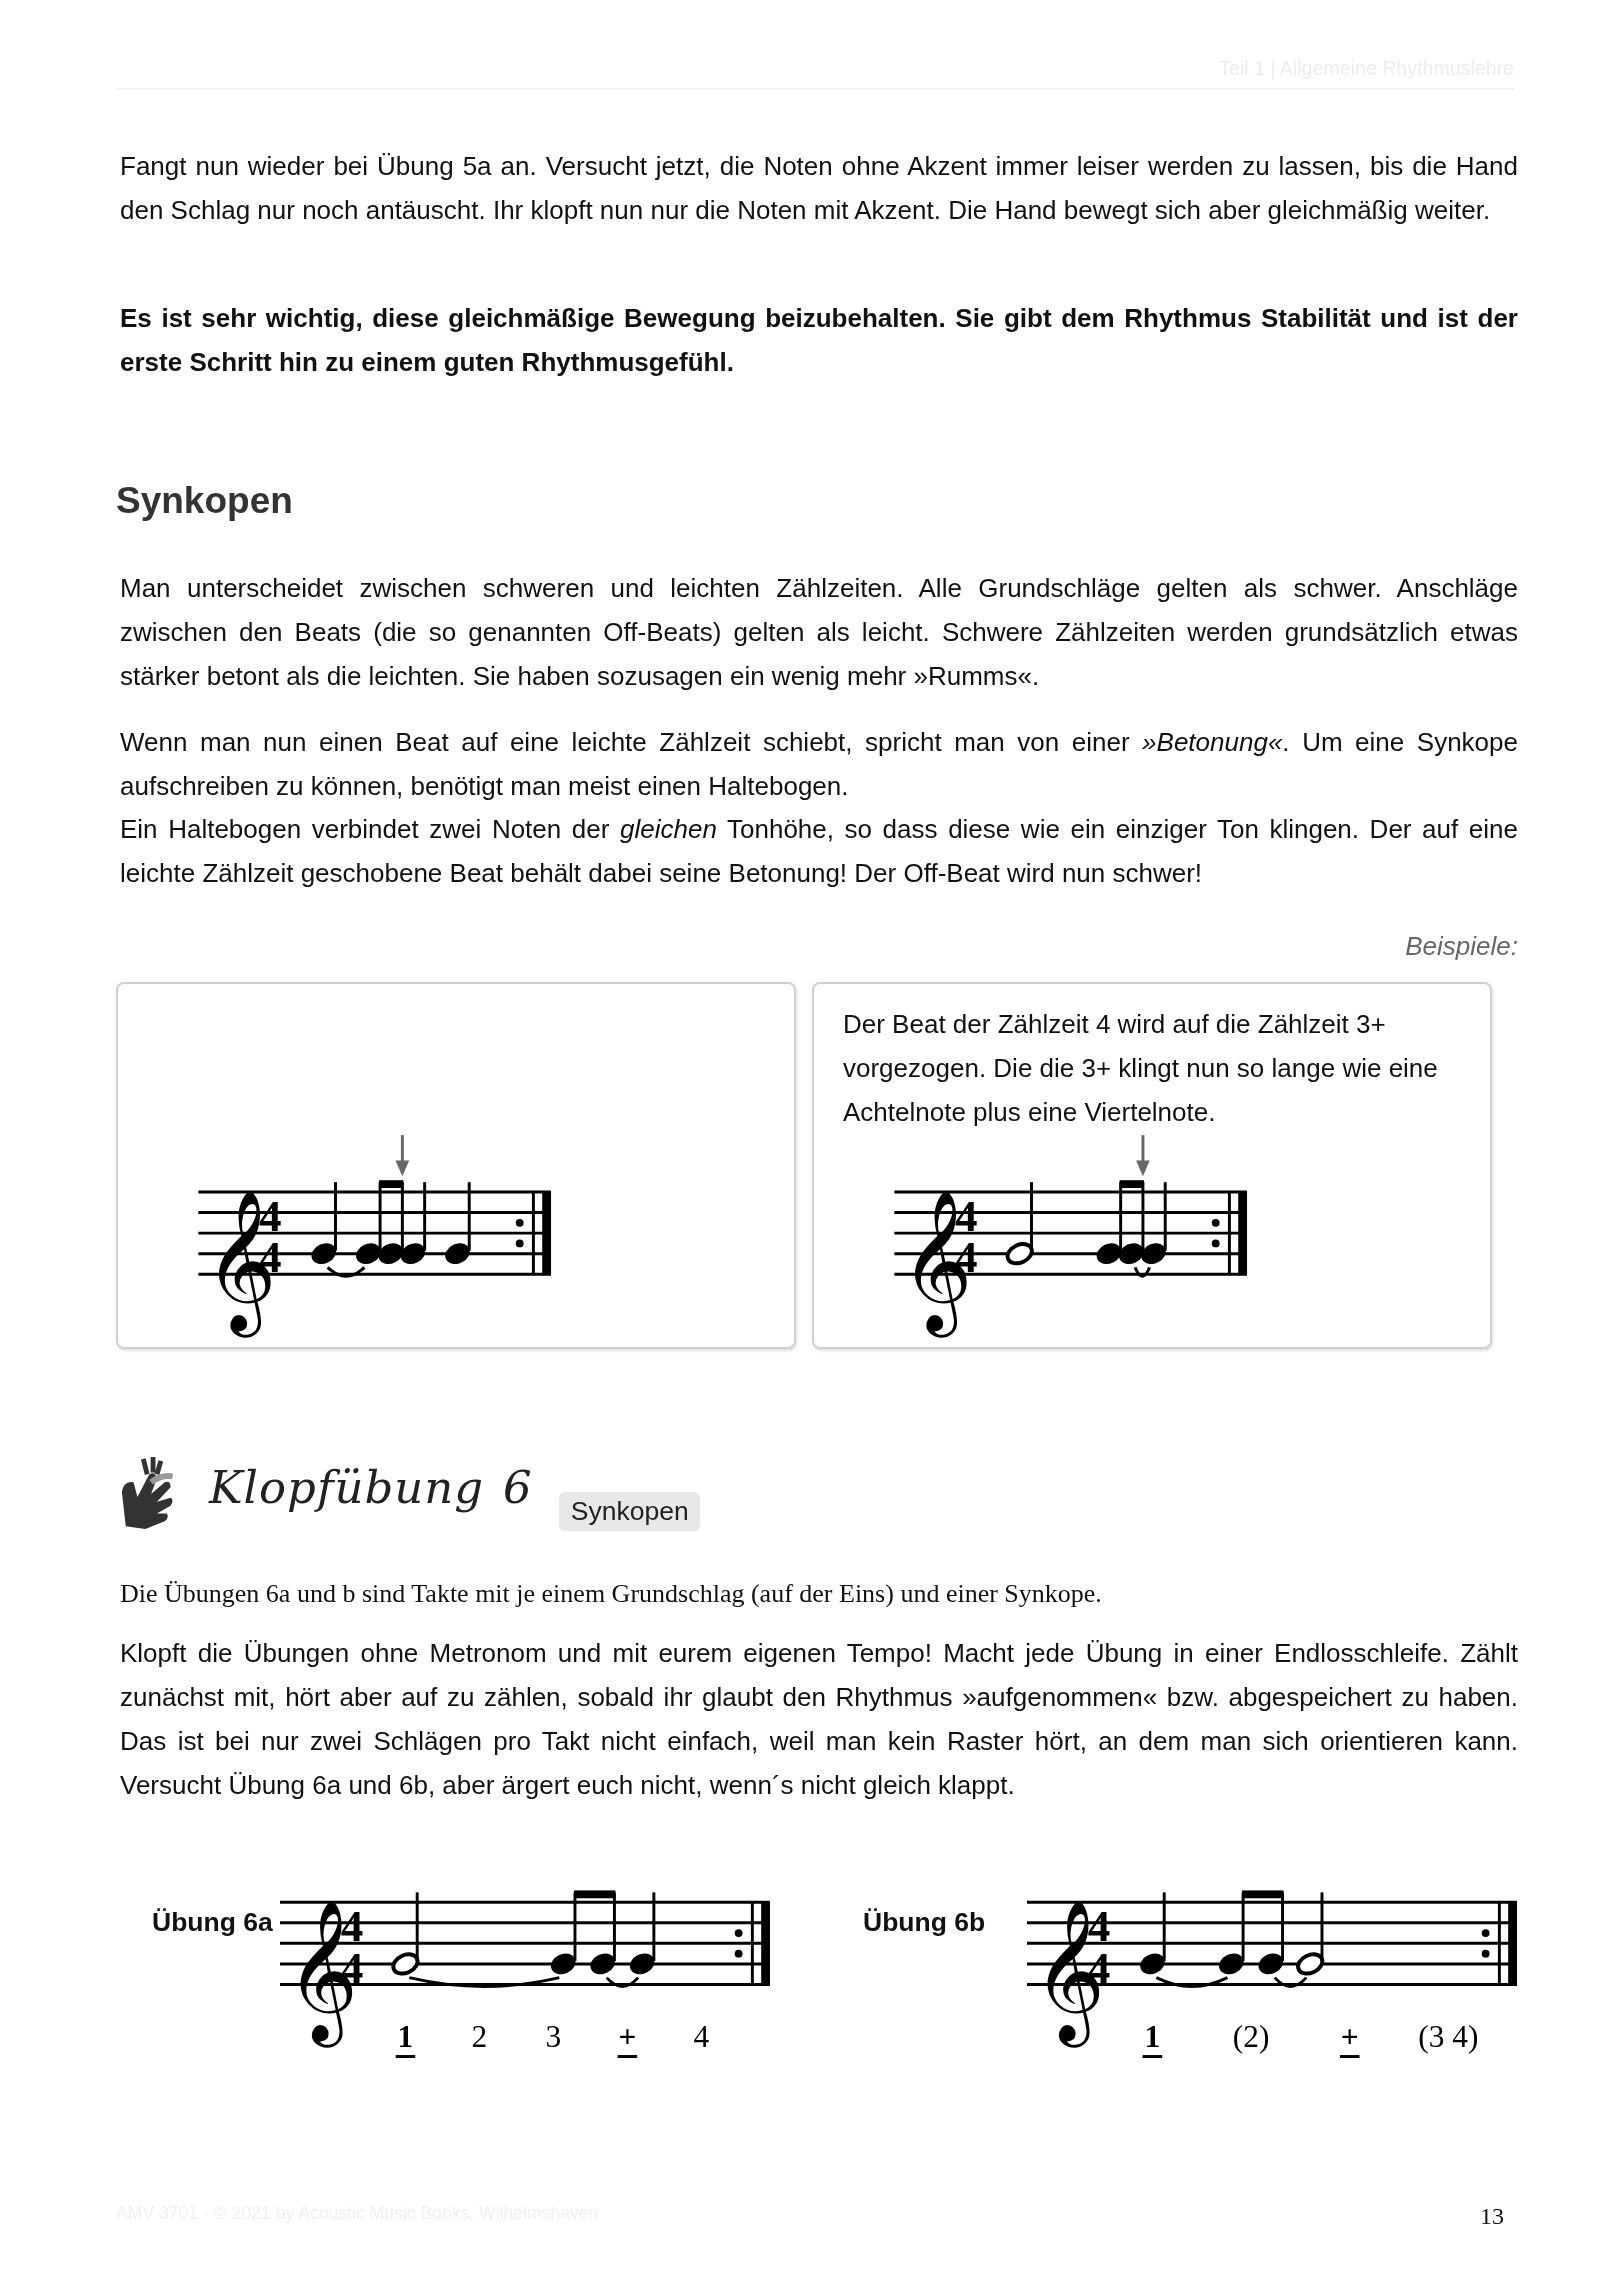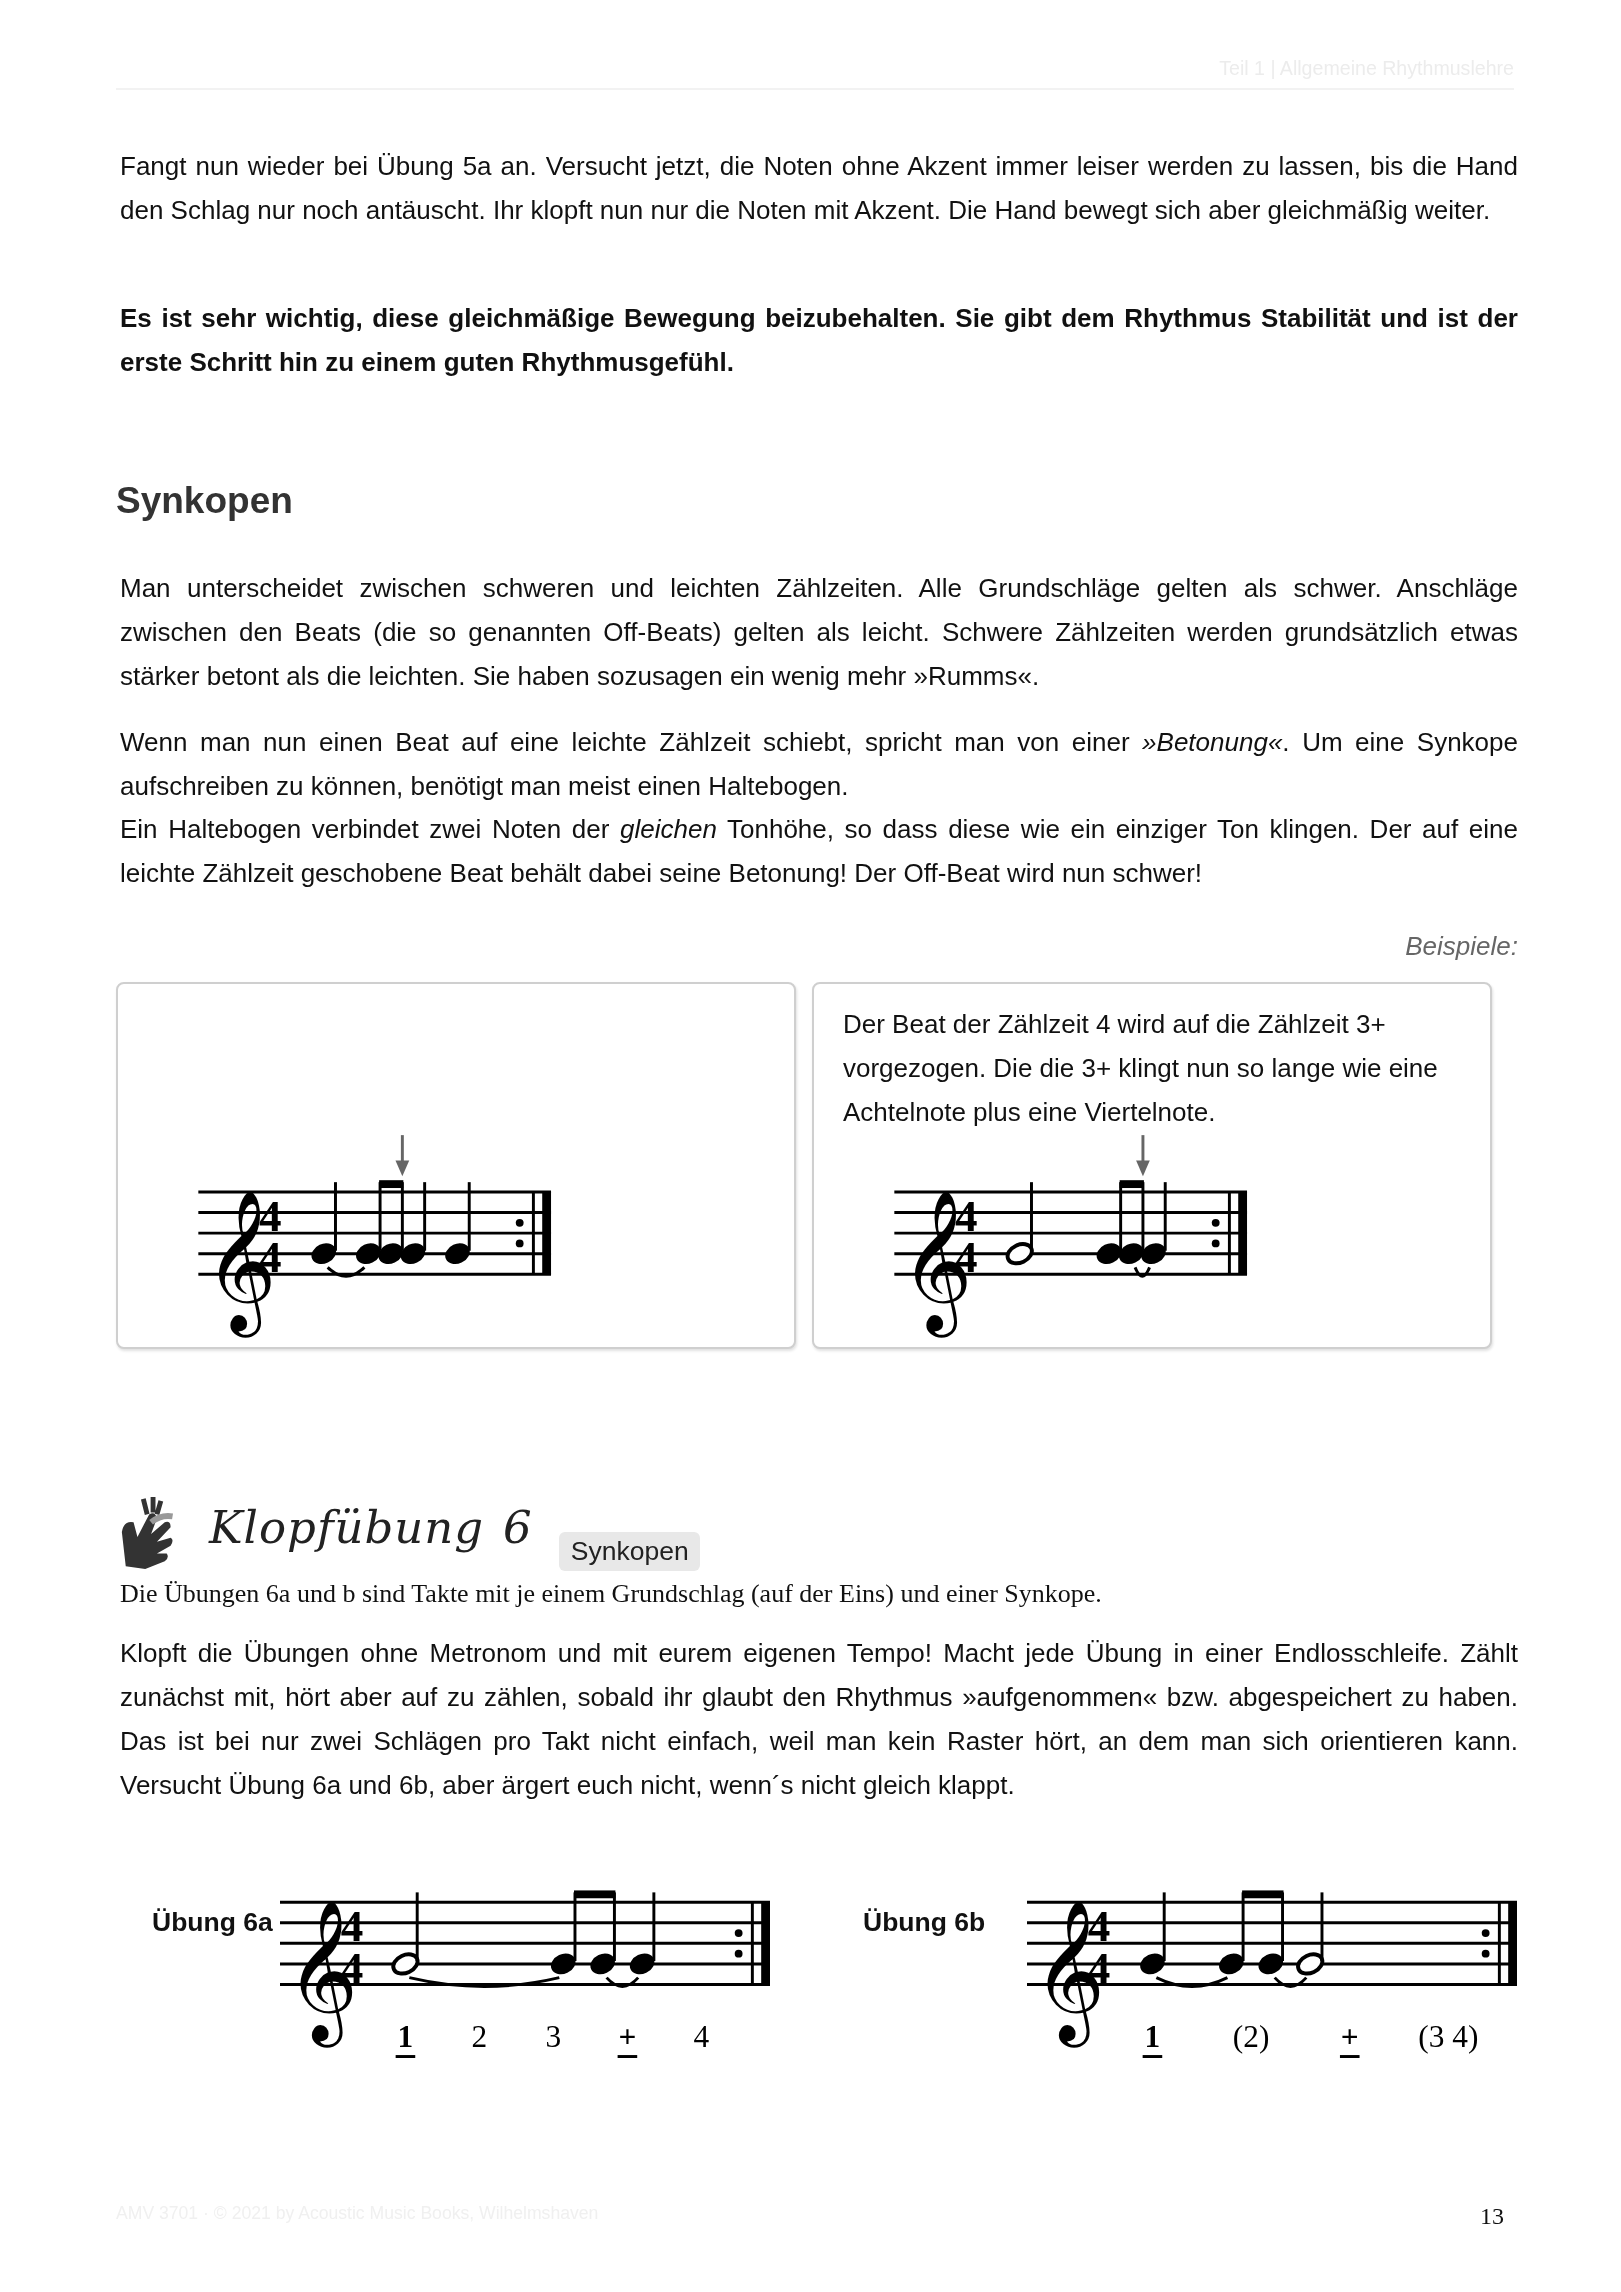--- a/index.html
+++ b/index.html
@@ -9,21 +9,21 @@
          font-size: 19.6px; color: #ececec; border-bottom: 2px solid #f2f2f2; padding-bottom: 7.8px; }
   .p { position: absolute; left: 108px; width: 1398px; font-size: 26px; line-height: 44px; margin: 12px; }
   .justify { text-align: justify; text-align-last: left; }
   .bold { font-weight: bold; }
   .h2 { position: absolute; left: 116px; top: 480px; font-size: 37px; font-weight: bold; color: #333; margin: 0; }
   .muted-italic { font-style: italic; color: #666; }
   .box { position: absolute; top: 982px; width: 676px; height: 363px; border: 2.9px solid #cfcfcf;
          border-radius: 7.8px; box-shadow: 1px 2px 2.9px rgba(0,0,0,0.12); background: #fff; }
   .box .txt { position: absolute; left: 29px; top: 17.6px; width: 627px; font-size: 26px; line-height: 44px; margin: 0; }
   .box svg { position: absolute; left: 0; top: 0; }
-  .klopf-head { position: absolute; left: 116px; top: 1453px; height: 78px; width: 686px; margin-top: 40px; }
+  .klopf-head { position: absolute; left: 116px; top: 1453px; height: 78px; width: 686px; }
   .klopf-title { position: absolute; left: 93px; top: 7.8px; font-family: "DejaVu Serif", serif; font-style: italic;
          font-size: 45px; color: #222; letter-spacing: 1px; }
   .klopf-num { position: absolute; left: 387px; top: 7.8px; font-family: "DejaVu Serif", serif; font-style: italic; font-size: 45px; color: #222; }
   .tag { position: absolute; left: 443px; top: 39px; background: #e8e8e8; border-radius: 5.9px; padding: 3.9px 11.8px;
          font-size: 26.5px; color: #222; }
   .ex-label { position: absolute; font-size: 26.5px; font-weight: bold; }
   .page-num { position: absolute; left: 1480px; top: 2203px; font-family: Liberation Serif, serif; font-size: 24px; }
   .footer { position: absolute; left: 116px; top: 2203px; font-size: 17.6px; color: #f0f0f0; }
 </style>
 </head>

